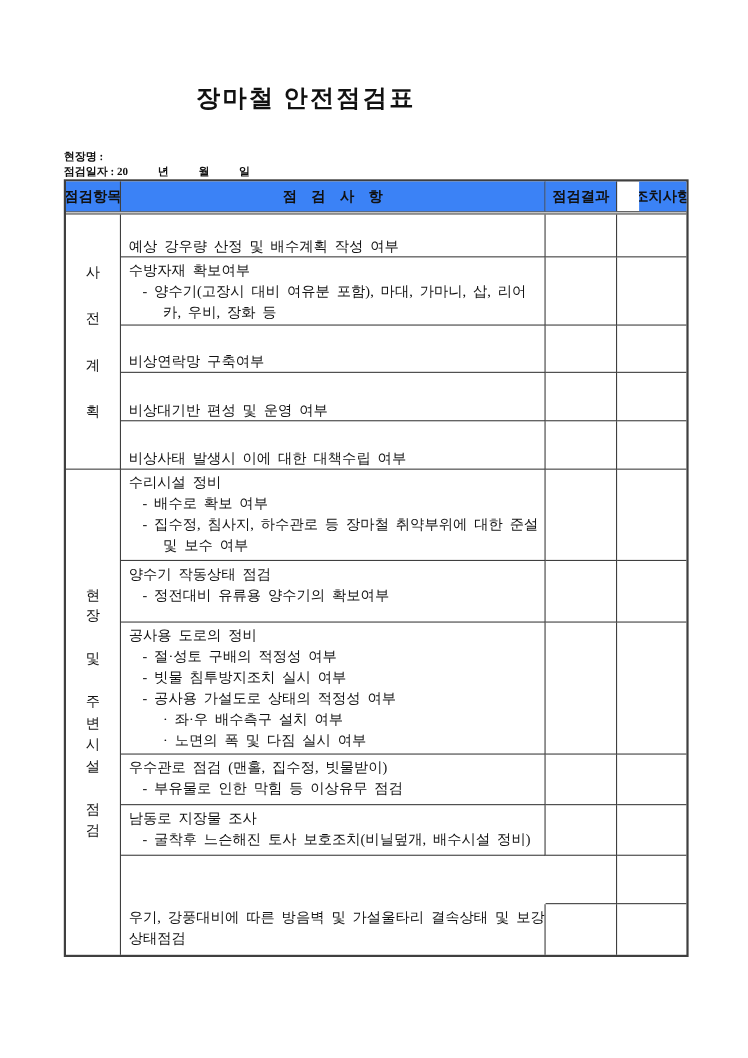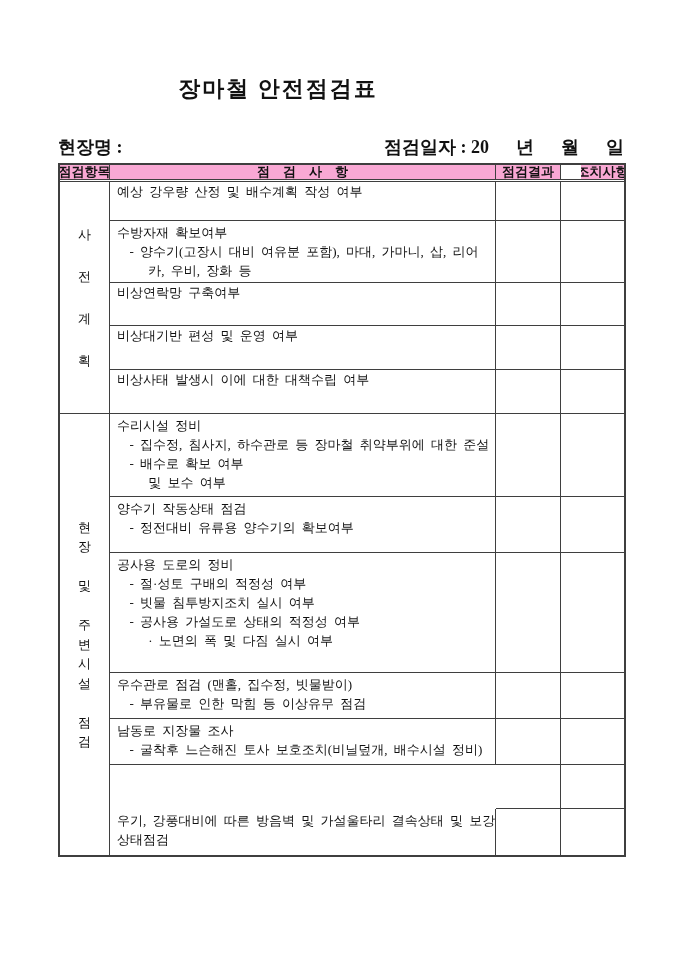--- a/index.html
+++ b/index.html
@@ -8,54 +8,54 @@
     font-family:"Liberation Serif","DejaVu Serif",serif;
     color:#111;-webkit-font-smoothing:antialiased;
   }
   .title{
     position:absolute;top:74px;left:0;width:556px;text-align:center;
     font-size:22px;font-weight:bold;letter-spacing:2px;
   }
   .meta{
     position:absolute;top:135px;left:58px;width:566px;
     display:flex;justify-content:space-between;
-    font-size:18px;font-weight:bold;
+    font-size:10px;font-weight:bold;flex-direction:column;
   }
   .meta .date{white-space:pre;}
   .meta .date span{display:inline-block;}
   .meta .gap{margin-left:27px;}
   .tbl{
     position:absolute;top:163px;left:58px;width:568px;box-sizing:border-box;
     border:2px solid #3f3f3f;background:#fff;
   }
   .hrow{
     display:grid;grid-template-columns:50px 386px 65px 1fr;
     border-bottom:3px double #3f3f3f;
   }
   .hcell{
-    background:#f9a8d4;height:14px;display:flex;align-items:center;justify-content:center;
+    background:#3b82f6;height:27px;display:flex;align-items:center;justify-content:center;
     font-size:13px;font-weight:bold;border-right:1px solid #3f3f3f;
     white-space:pre;overflow:hidden;
   }
   .hcell:last-child{border-right:none;margin-left:20px;}
   .sec{display:grid;grid-template-columns:50px 386px 65px 1fr;}
   .cat{
     grid-column:1;border-right:1px solid #3f3f3f;border-bottom:1px solid #3f3f3f;
     display:flex;flex-direction:column;align-items:center;justify-content:center;
     font-size:13px;overflow:hidden;
   }
   .cat .cchar{line-height:19.5px;min-height:19.5px;text-align:center;white-space:pre;}
   .cat.g1 .cchar{line-height:20px;min-height:20px;margin:11px 0;}
   .cell{
     border-right:1px solid #3f3f3f;border-bottom:1px solid #3f3f3f;
     box-sizing:border-box;overflow:hidden;
   }
   .content{grid-column:2;font-size:13px;padding:2px 0 0 7px;word-spacing:3px;}
   .content .ln{white-space:pre;line-height:19px;}
-  .content.center{display:flex;align-items:flex-start;padding-top:0;}
+  .content.center{display:flex;align-items:flex-end;padding-top:0;}
   .result{grid-column:3;}
   .action{grid-column:4;border-right:none;}
   .sec.last .lastrow{border-bottom:none;}
 </style>
 </head>
 <body>
 
 <div class="title">장마철 안전점검표</div>
 
 <div class="meta">
@@ -124,39 +124,40 @@
       <div class="cchar">변</div>
       <div class="cchar">시</div>
       <div class="cchar">설</div>
       <div class="cchar"></div>
       <div class="cchar">점</div>
       <div class="cchar">검</div>
     </div>
 
     <div class="cell content">
       <div class="ln">수리시설 정비</div>
+      <div class="ln">  - 배수로 확보 여부</div>
       <div class="ln">  - 집수정, 침사지, 하수관로 등 장마철 취약부위에 대한 준설</div>
-      <div class="ln">  - 배수로 확보 여부</div>
       <div class="ln">     및 보수 여부</div>
     </div>
     <div class="cell result"></div>
     <div class="cell action"></div>
 
     <div class="cell content">
       <div class="ln">양수기 작동상태 점검</div>
       <div class="ln">  - 정전대비 유류용 양수기의 확보여부</div>
     </div>
     <div class="cell result"></div>
     <div class="cell action"></div>
 
     <div class="cell content">
       <div class="ln">공사용 도로의 정비</div>
       <div class="ln">  - 절·성토 구배의 적정성 여부</div>
       <div class="ln">  - 빗물 침투방지조치 실시 여부</div>
       <div class="ln">  - 공사용 가설도로 상태의 적정성 여부</div>
+      <div class="ln">     · 좌·우 배수측구 설치 여부</div>
       <div class="ln">     · 노면의 폭 및 다짐 실시 여부</div>
     </div>
     <div class="cell result"></div>
     <div class="cell action"></div>
 
     <div class="cell content">
       <div class="ln">우수관로 점검 (맨홀, 집수정, 빗물받이)</div>
       <div class="ln">  - 부유물로 인한 막힘 등 이상유무 점검</div>
     </div>
     <div class="cell result"></div>

